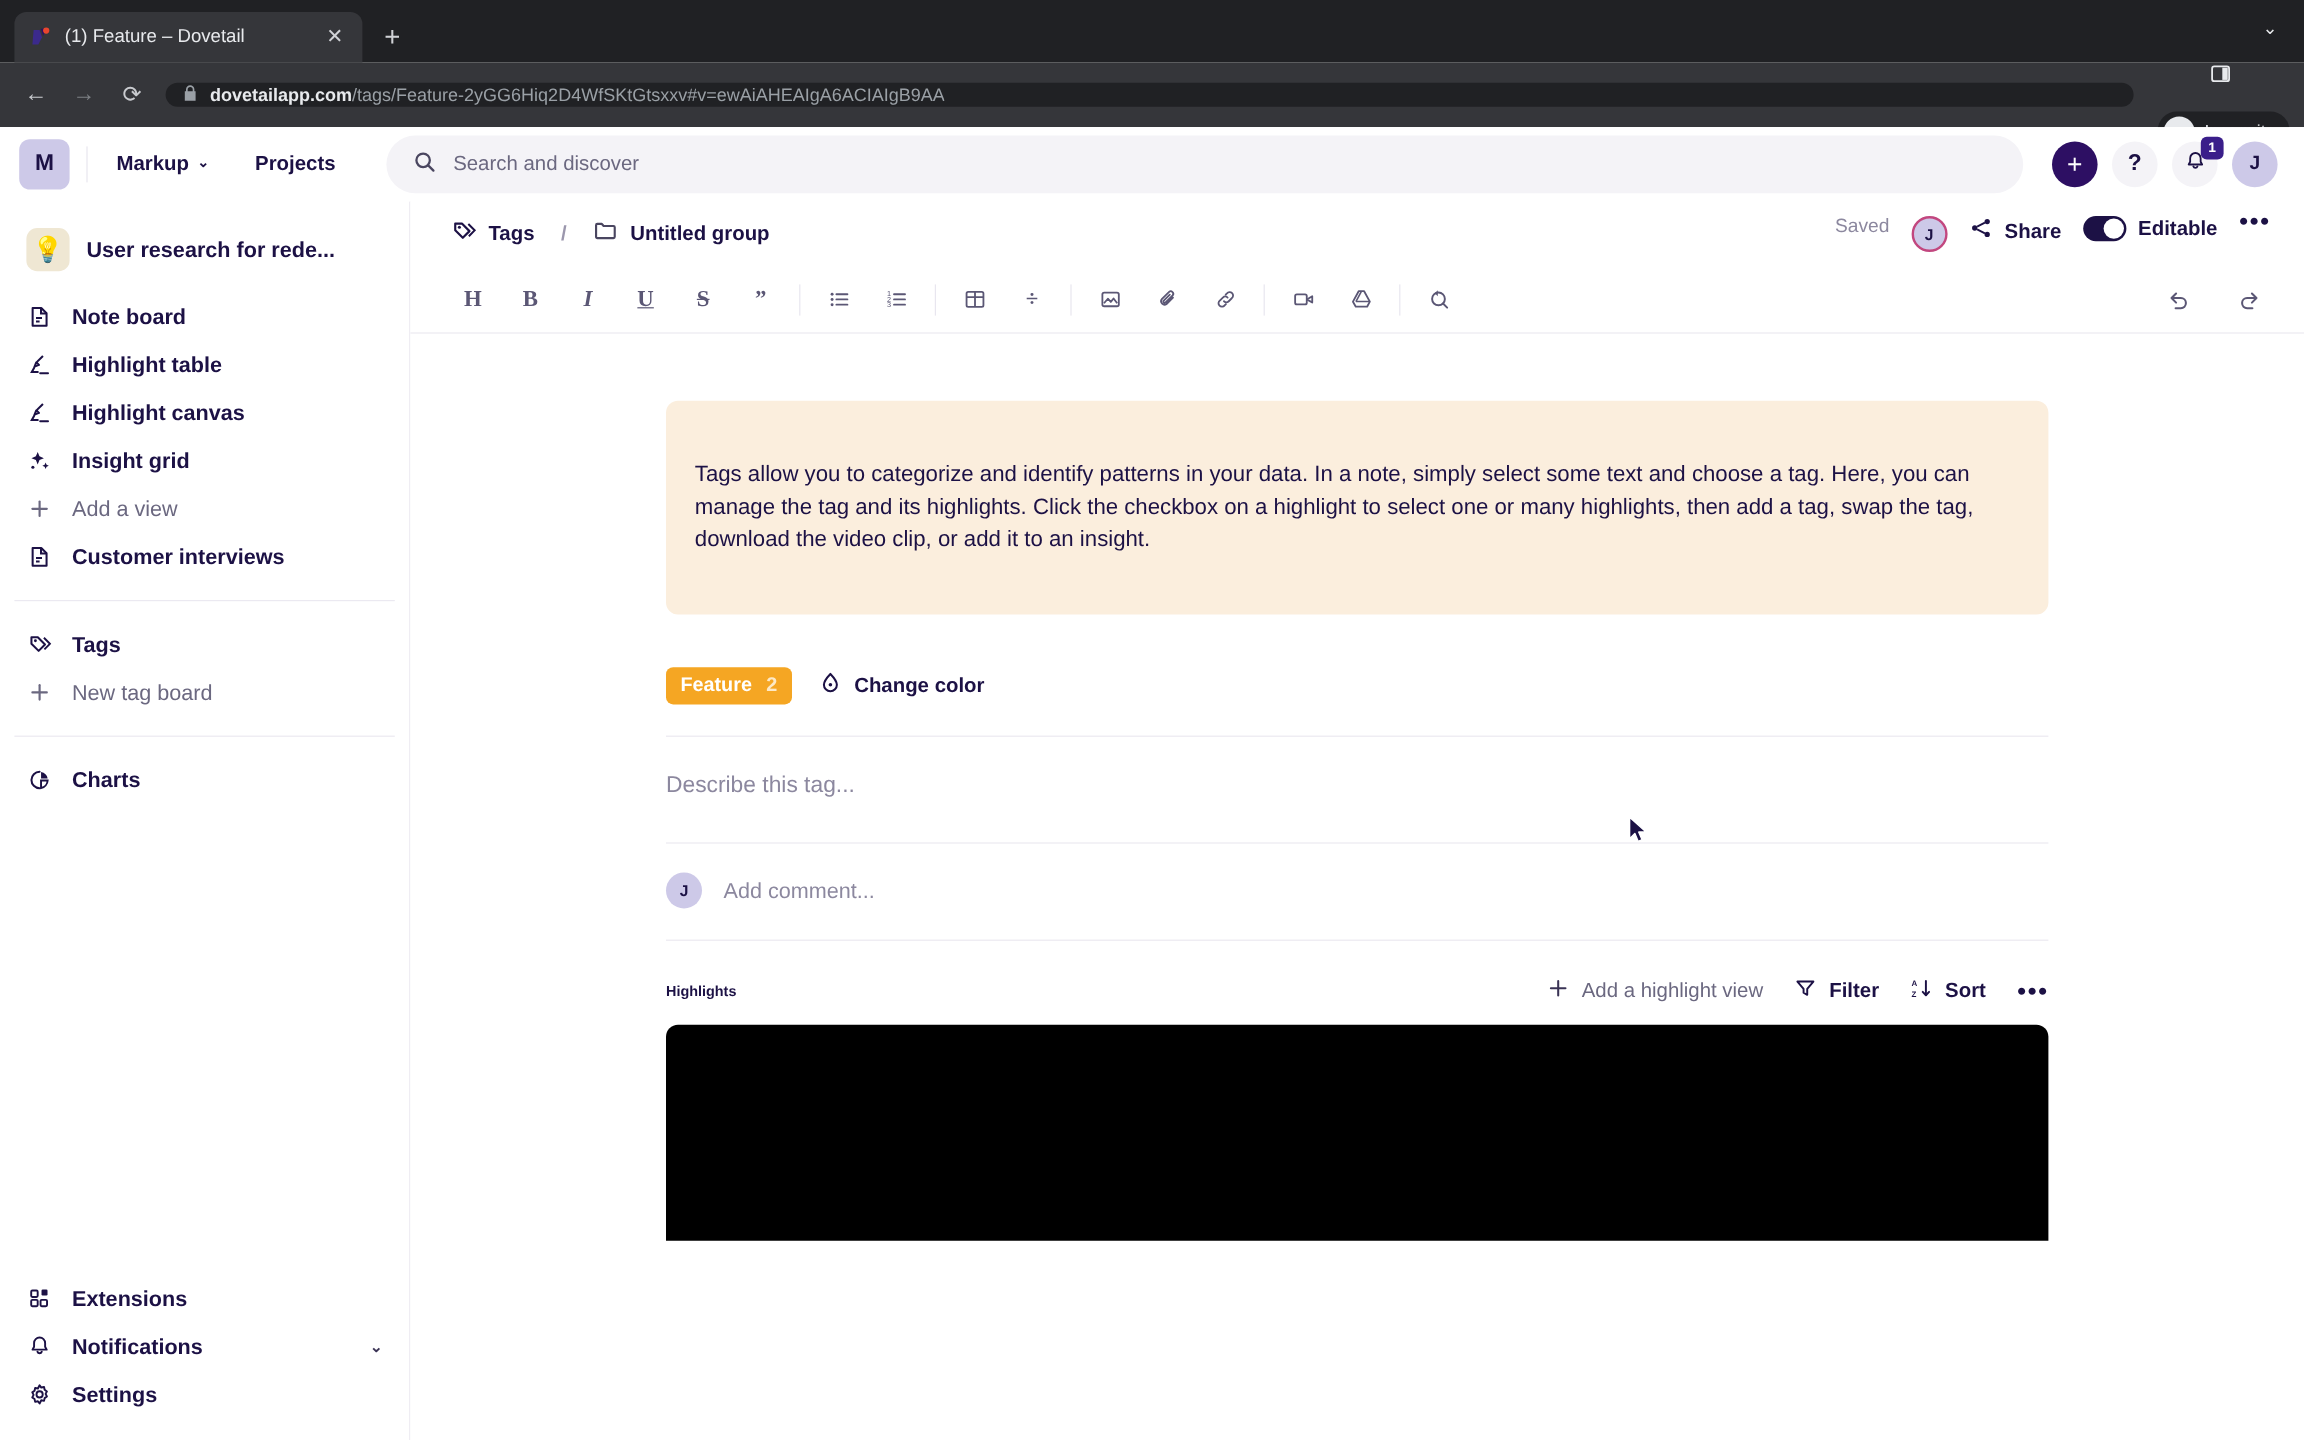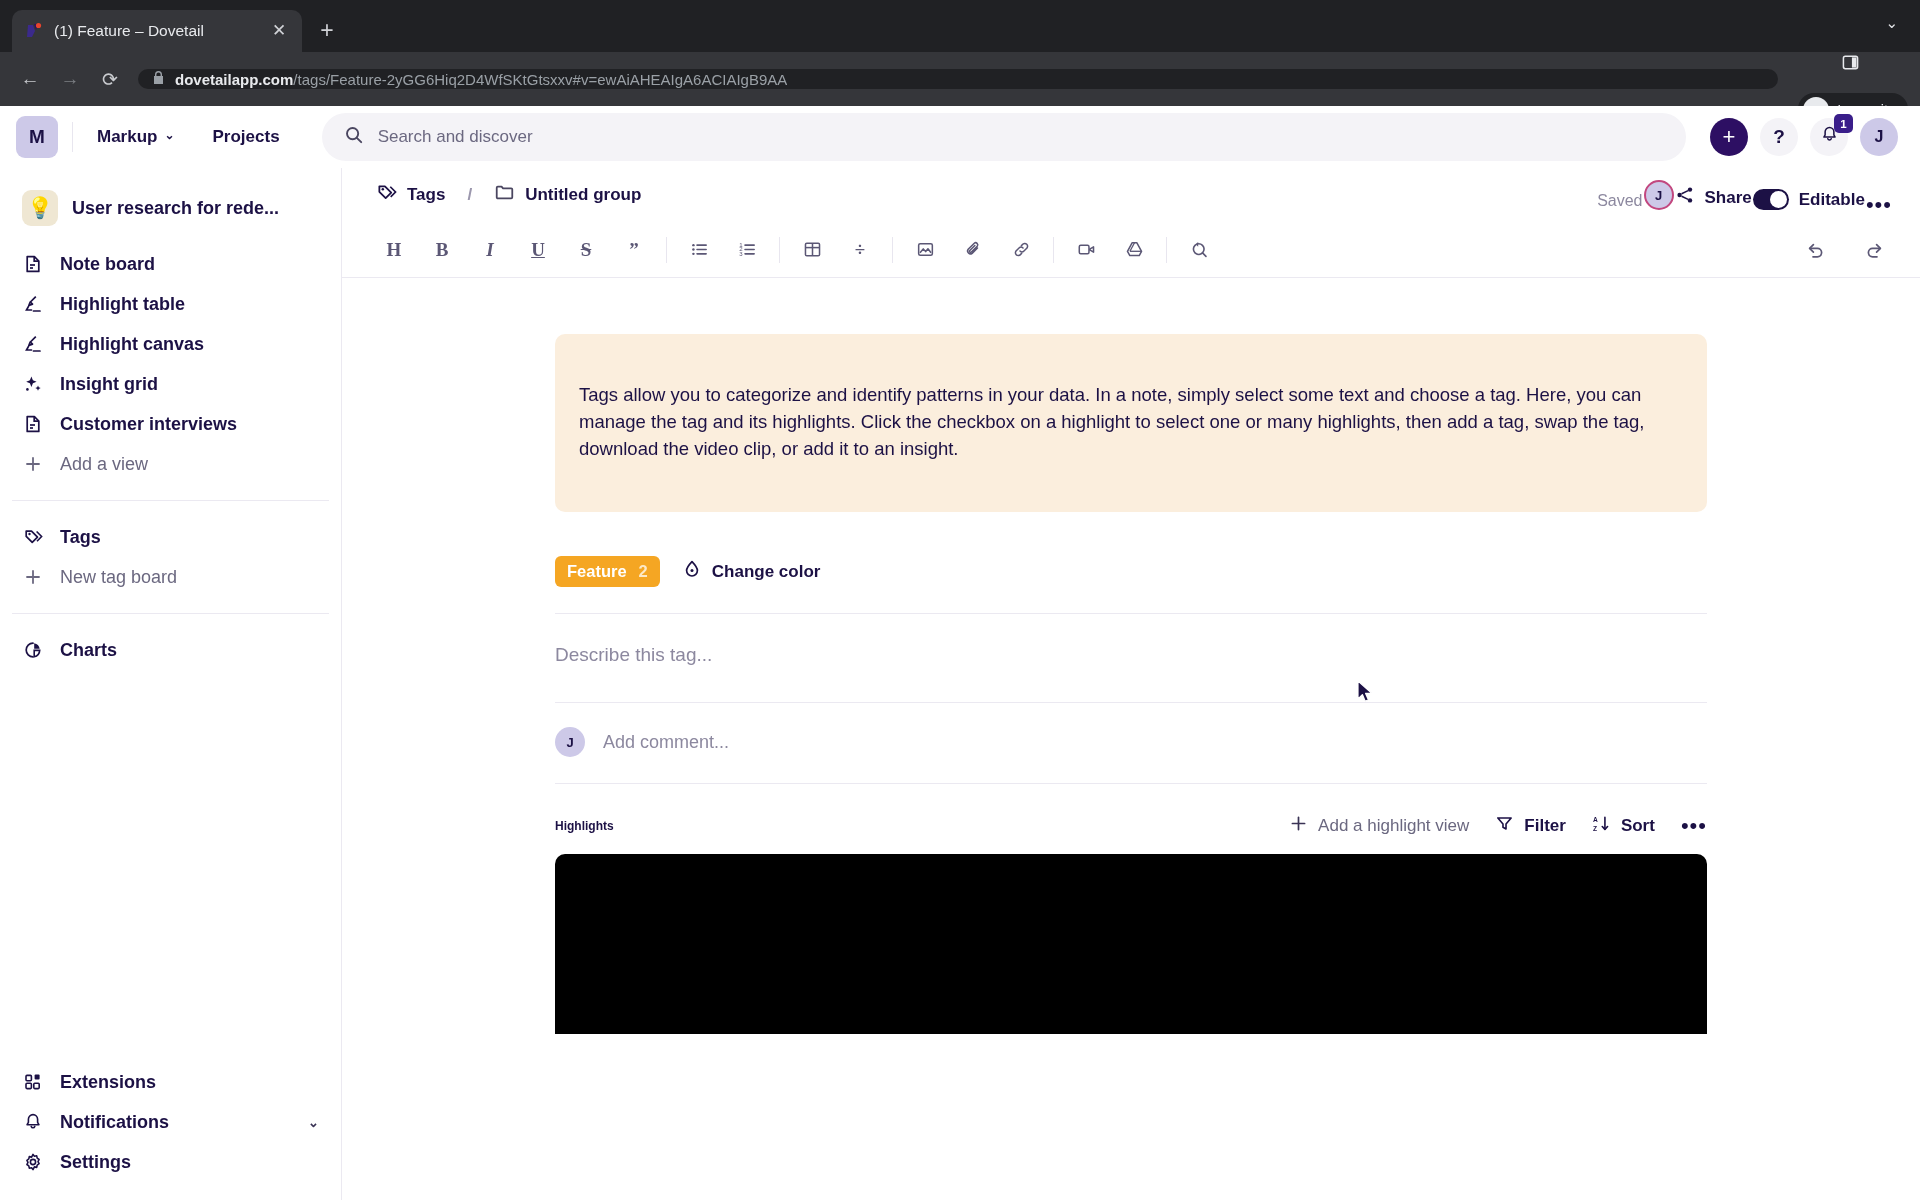--- a/index.html
+++ b/index.html
@@ -144,21 +144,21 @@
 
   
   .main { flex: 1; display: flex; flex-direction: column; min-width: 0; background: #fff; }
   .doc-header {
     height: 54px; display: flex; align-items: center; padding: 0 28px 0 34px; gap: 0;
     flex: 0 0 54px;
   }
   .crumb { display: flex; align-items: center; gap: 10px; font-size: 17px;
     font-weight: 700; color: #1c1145; }
   .crumb-sep { color: #9b97ad; font-size: 17px; margin: 0 12px; }
-  .doc-right { margin-left: auto; display: flex; align-items: flex-end; gap: 1px; }
+  .doc-right { margin-left: auto; display: flex; align-items: flex-start; gap: 18px; }
   .saved-label { font-size: 16px; color: #8c889f; }
   .presence-avatar {
     width: 30px; height: 30px; border-radius: 50%; background: #cdc9e8;
     border: 2px solid #c2477f; color: #1c1145; font-size: 13px; font-weight: 700;
     display: flex; align-items: center; justify-content: center;
   }
   .doc-btn { display: flex; align-items: center; gap: 10px; font-size: 17px;
     font-weight: 700; color: #1c1145; }
   .toggle {
     width: 36px; height: 21px; border-radius: 11px; background: #1c1145;
@@ -389,40 +389,40 @@
             <span class="sb-ico">
               <svg width="20" height="20" viewBox="0 0 20 20">
                   <path d="M8.4 2.6l1.5 3.7 3.7 1.5-3.7 1.5-1.5 3.7-1.5-3.7L3.2 7.8l3.7-1.5z" fill="#1c1145"></path>
                   <path d="M15 11.4l.8 1.9 1.9.8-1.9.8-.8 1.9-.8-1.9-1.9-.8 1.9-.8z" fill="#1c1145"></path>
                   <circle cx="4.4" cy="15.4" r="1.3" fill="#1c1145"></circle>
                 </svg>
             </span>
             <span>Insight grid</span>
           </div>
 
+          <div class="sb-item muted">
+            <span class="sb-ico">
+              <svg width="20" height="20" viewBox="0 0 20 20">
+                  <line x1="10" y1="4" x2="10" y2="16" stroke="#6b6880" stroke-width="1.8" stroke-linecap="round"></line>
+                  <line x1="4" y1="10" x2="16" y2="10" stroke="#6b6880" stroke-width="1.8" stroke-linecap="round"></line>
+                </svg>
+            </span>
+            <span>Add a view</span>
+          </div>
+
           <div class="sb-item">
             <span class="sb-ico">
               <svg width="20" height="20" viewBox="0 0 20 20">
                   <path d="M4.2 2.6h7.2l4.4 4.4v10.4H4.2z" fill="none" stroke="#1c1145" stroke-width="1.7" stroke-linejoin="round"></path>
                   <path d="M11.2 2.8v4.4h4.4" fill="none" stroke="#1c1145" stroke-width="1.7"></path>
                   <line x1="7" y1="11" x2="12" y2="11" stroke="#1c1145" stroke-width="1.7"></line>
                   <line x1="7" y1="14" x2="10" y2="14" stroke="#1c1145" stroke-width="1.7"></line>
                 </svg>
             </span>
             <span>Customer interviews</span>
-          </div>
-
-          <div class="sb-item muted">
-            <span class="sb-ico">
-              <svg width="20" height="20" viewBox="0 0 20 20">
-                  <line x1="10" y1="4" x2="10" y2="16" stroke="#6b6880" stroke-width="1.8" stroke-linecap="round"></line>
-                  <line x1="4" y1="10" x2="16" y2="10" stroke="#6b6880" stroke-width="1.8" stroke-linecap="round"></line>
-                </svg>
-            </span>
-            <span>Add a view</span>
           </div>
 
           <div class="sb-sep"></div>
 
           <div class="sb-item">
             <span class="sb-ico">
               <svg width="20" height="20" viewBox="0 0 20 20">
                   <path d="M3.2 9.4V4.1h5.3l6 6-5.3 5.3z" fill="none" stroke="#1c1145" stroke-width="1.7" stroke-linejoin="round"></path>
                   <circle cx="6.5" cy="7" r="1.2" fill="#1c1145"></circle>
                   <path d="M13.6 4.5l5 5-4.6 4.7" fill="none" stroke="#1c1145" stroke-width="1.6"></path>

